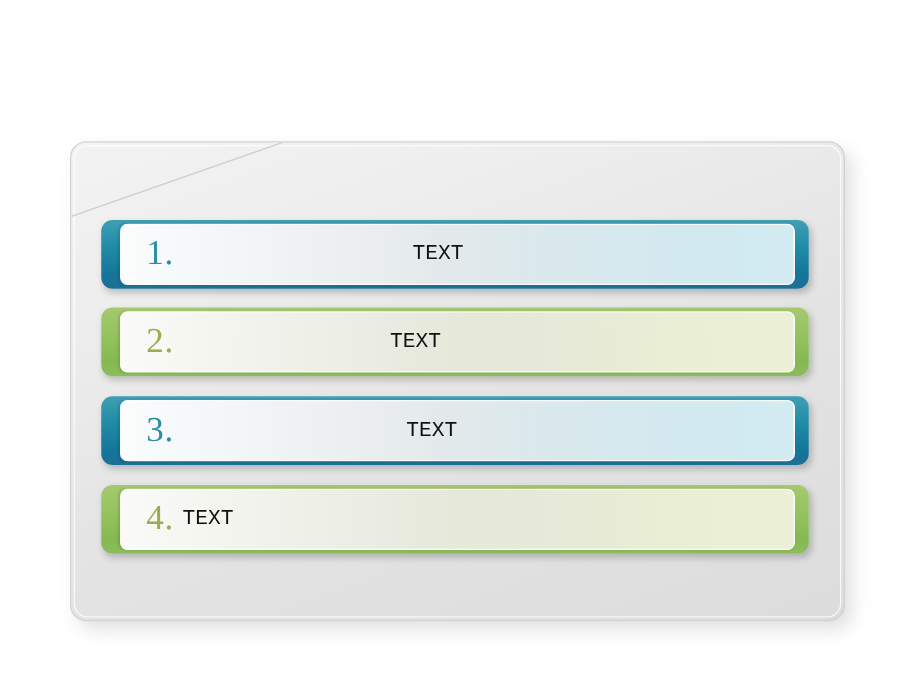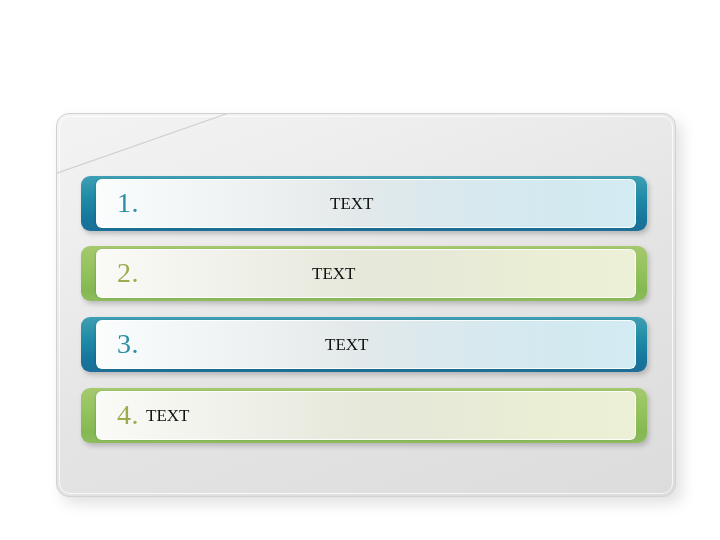--- a/index.html
+++ b/index.html
@@ -148,21 +148,21 @@
     line-height: 1;
     letter-spacing: 0.5px;
   }
   .row.teal .row-num { color: #2a8fa5; }
   .row.green .row-num { color: #9aad4e; }
 
   .row-text {
     position: absolute;
     top: 50%;
     transform: translateY(-50%);
-    font-family: Liberation Serif, serif;
+    font-family: Liberation Mono, monospace;
     font-size: 17px;
     color: #111111;
     white-space: nowrap;
   }
   
   .row.r1 .row-text { left: 233px; }
   .row.r2 .row-text { left: 215px; }
   .row.r3 .row-text { left: 228px; }
   
   .row.r4 .row-text { left: 49px; }

